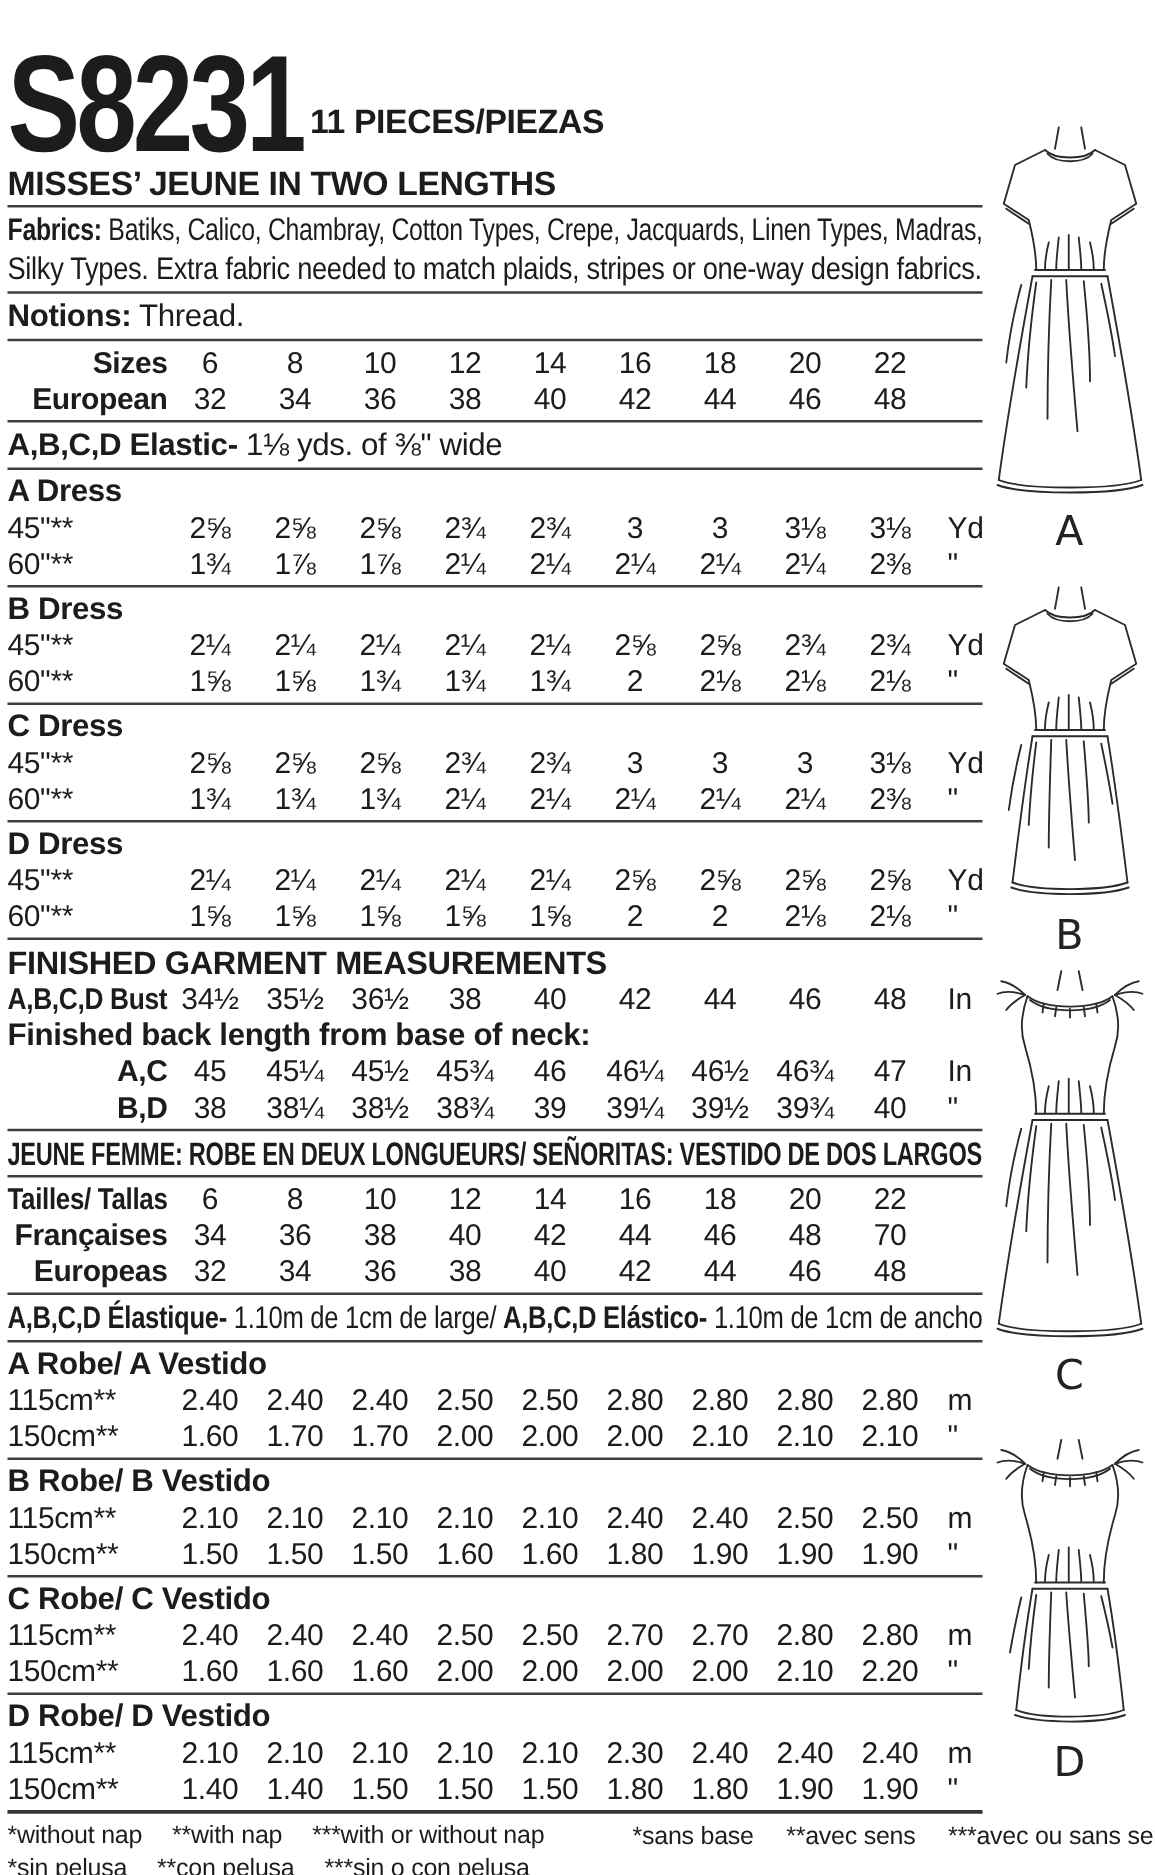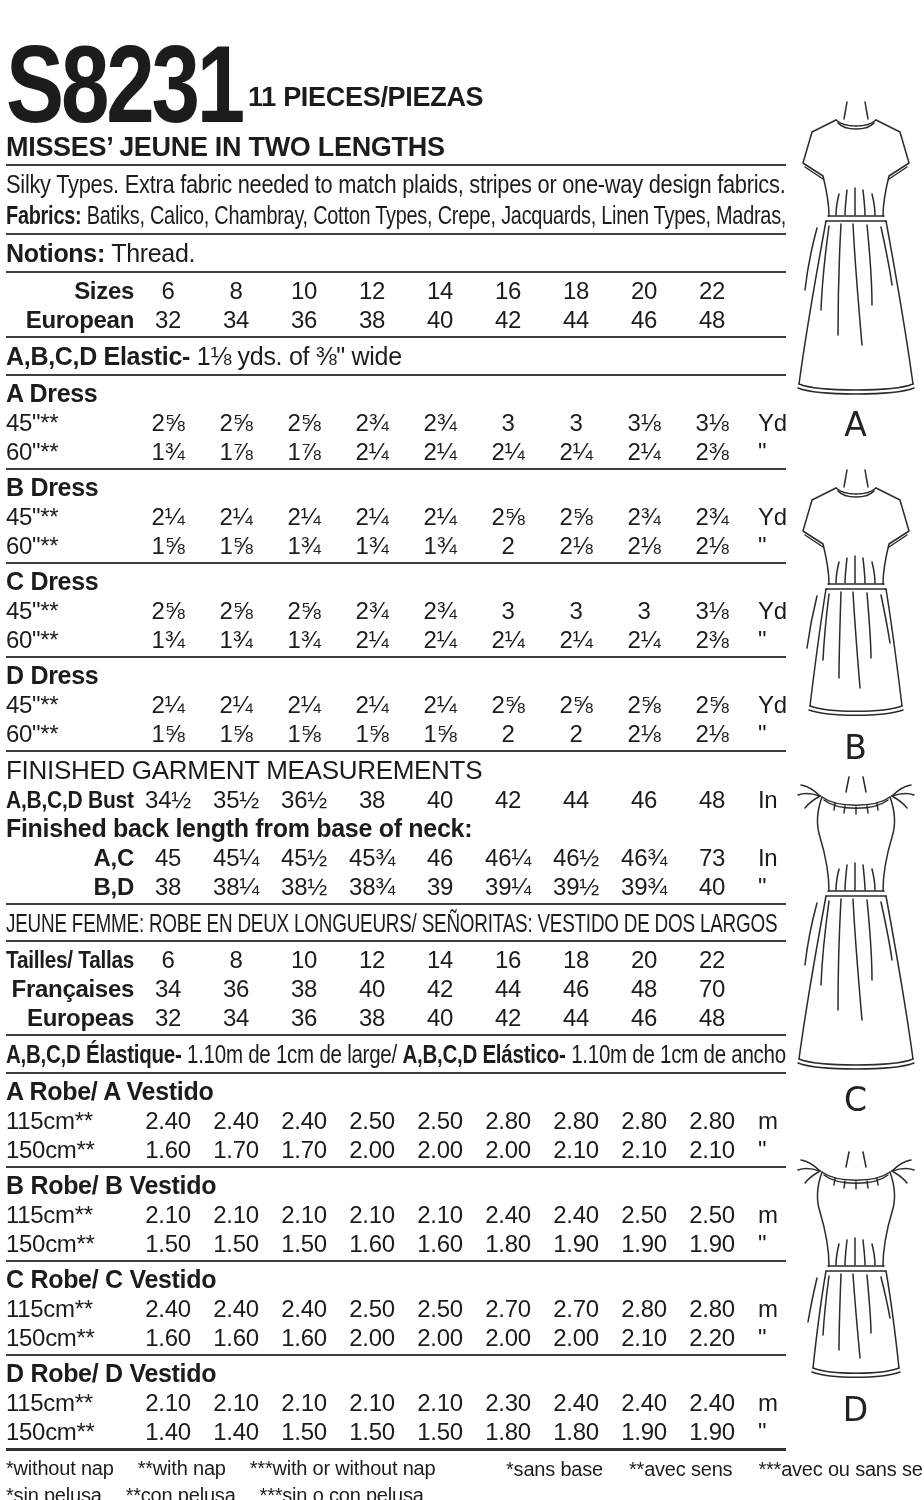--- a/index.html
+++ b/index.html
@@ -15,21 +15,21 @@
 
   .rule { border:none; border-top:2px solid #3e3e3e; margin:2px 0 3px 0; }
   .rule.thick { border-top-width:3px; border-top-color:#333; }
 
   .hdr { position:relative; height:94px;margin-top:38px; }
   .pattern-no-box { width:236px; height:94px; overflow:visible; }
   .pattern-no { font-weight:700; font-size:110px; line-height:92px; letter-spacing:-4px; }
   .pieces { position:absolute; left:242px; top:44px; font-size:27px; font-weight:700; }
 
   .doc-title { font-size:27px; font-weight:700; line-height:30px; }
-  .big-heading { font-size:26px; font-weight:400; line-height:30px; }
+  .big-heading { font-size:26px; font-weight:700; line-height:30px; }
 
   .para { font-size:25px; line-height:31px; }
   .line { line-height:31px; }
 
   .num-row { display:grid; grid-template-columns:128px repeat(9,68px) 1fr; font-size:24px; line-height:29px; }
   .num-row .cell { display:block; overflow:visible; }
   .num-row .rlabel { text-align:left; }
   .num-row .val { text-align:center; }
   .num-row .unit { text-align:left; padding-left:12px; }
   .bold-label .rlabel { font-weight:700;text-align:right; }
@@ -63,24 +63,24 @@
     <span class="pieces">11 PIECES/PIEZAS</span>
   </div>
 
   <div class="doc-title">
     <span class="fit">MISSES’ JEUNE IN TWO LENGTHS</span>
   </div>
   <div class="rule"></div>
 
   <div class="para">
     <div class="line">
+      <span class="fit" style="transform: scaleX(0.795);"><b>Fabrics:</b><span> Batiks, Calico, Chambray, Cotton Types, Crepe, Jacquards, Linen Types, Madras,</span></span>
+    </div>
+    <div class="line">
       <span class="fit" style="transform: scaleX(0.873);">Silky Types. Extra fabric needed to match plaids, stripes or one-way design fabrics.</span>
-    </div>
-    <div class="line">
-      <span class="fit" style="transform: scaleX(0.795);"><b>Fabrics:</b><span> Batiks, Calico, Chambray, Cotton Types, Crepe, Jacquards, Linen Types, Madras,</span></span>
     </div>
   </div>
   <div class="rule"></div>
 
   <div class="para line">
     <span class="fit"><b>Notions:</b><span> Thread.</span></span>
   </div>
   <div class="rule"></div>
 
   <div class="num-row bold-label">
@@ -263,21 +263,21 @@
     <div class="num-row bold-label">
         <span class="cell rlabel"><span class="fit">A,C</span></span>
         <span class="cell val">45</span>
         <span class="cell val">45¼</span>
         <span class="cell val">45½</span>
         <span class="cell val">45¾</span>
         <span class="cell val">46</span>
         <span class="cell val">46¼</span>
         <span class="cell val">46½</span>
         <span class="cell val">46¾</span>
-        <span class="cell val">73</span>
+        <span class="cell val">47</span>
         <span class="cell unit">In</span>
       </div>
     <div class="num-row bold-label">
         <span class="cell rlabel"><span class="fit">B,D</span></span>
         <span class="cell val">38</span>
         <span class="cell val">38¼</span>
         <span class="cell val">38½</span>
         <span class="cell val">38¾</span>
         <span class="cell val">39</span>
         <span class="cell val">39¼</span>

